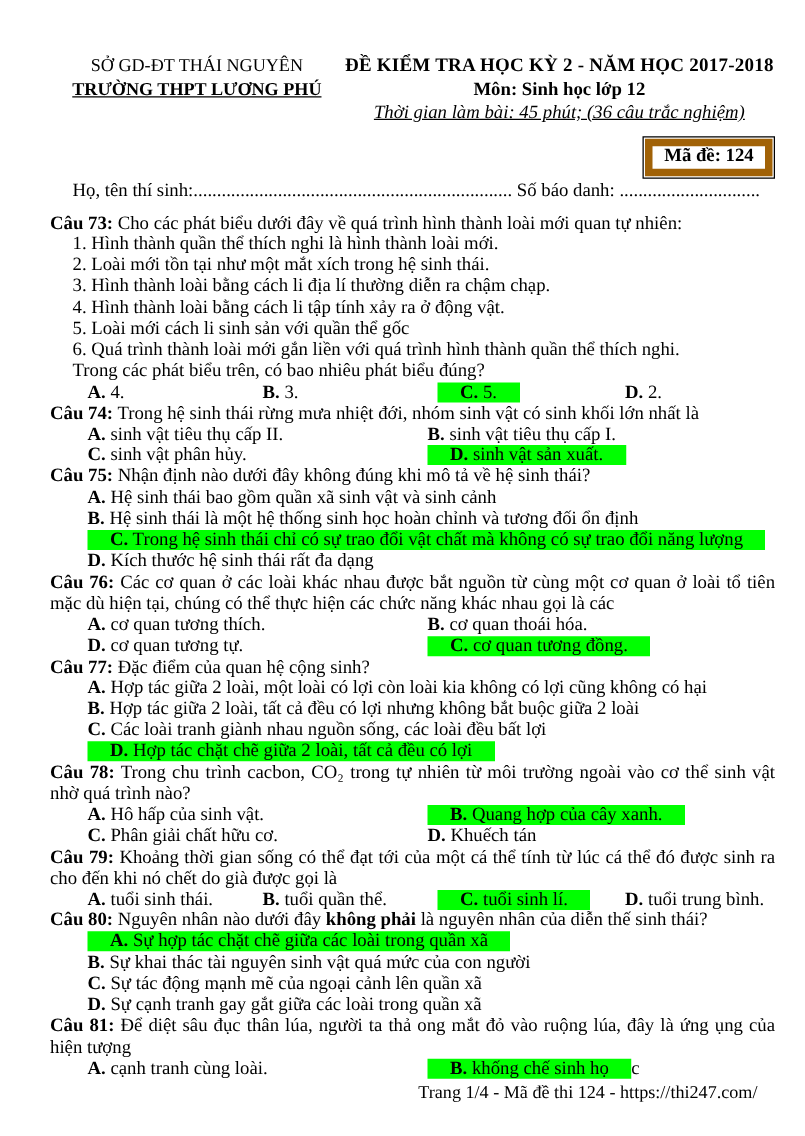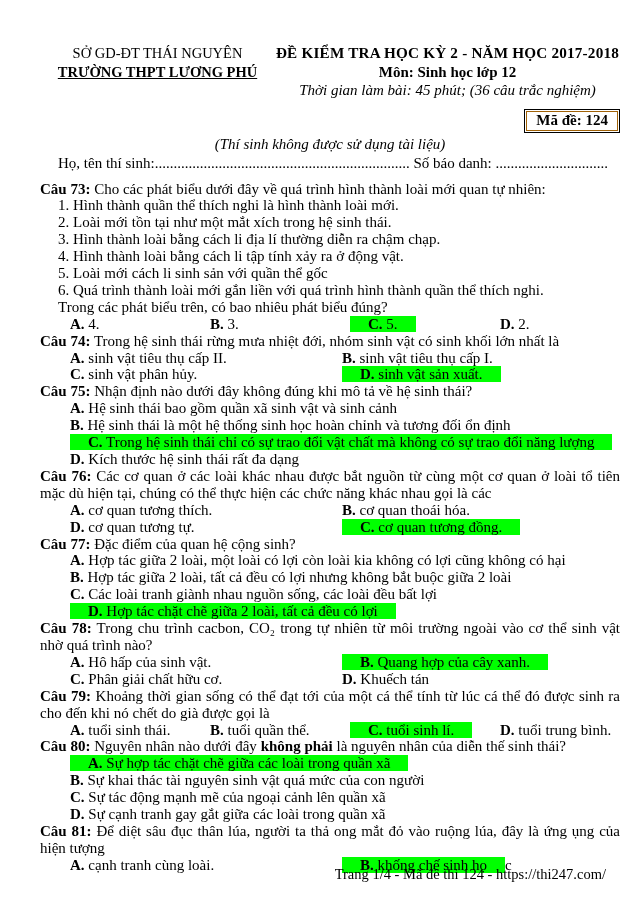--- a/index.html
+++ b/index.html
@@ -10,25 +10,25 @@
   }
   .page{position:relative;box-sizing:border-box;width:644px;height:909px;
         padding:44px 24px 0 40px;}
   
   .header-row{display:flex;align-items:flex-start;}
   .header-left{width:235px;text-align:center;line-height:18px;font-size:14.5px;}
   .school{font-weight:bold;text-decoration:underline;margin-top:1px;}
   .header-right{flex:1;text-align:center;line-height:18.5px;}
   .title{font-weight:bold;font-size:15.2px;letter-spacing:.2px;}
   .subject{font-weight:bold;}
-  .duration{font-style:italic;}
+  .duration{font-style:italic;text-decoration:underline;}
   
   .code-row{text-align:right;margin-top:9px;}
   .code-outer{display:inline-block;border:1px solid #000;padding:1px;}
-  .code-inner{display:inline-block;border:1px solid #a16207;padding:0 9px 1px 9px;
+  .code-inner{display:inline-block;border:6px solid #a16207;padding:0 9px 1px 9px;
               font-weight:bold;font-size:15px;}
   .notice{text-align:center;font-style:italic;margin-top:3px;}
   .name-line{padding-left:18px;margin-top:2px;white-space:nowrap;overflow:hidden;}
   
   .questions{margin-top:9px;line-height:16.9px;}
   .q-body{text-align:justify;}
   .q-num{font-weight:bold;}
   .q-item,.q-tail{padding-left:18px;}
   .opts{padding-left:30px;}
   .opts.cols4{display:grid;grid-template-columns:140px 140px 150px 1fr;}
@@ -54,21 +54,20 @@
       <div class="duration">Thời gian làm bài: 45 phút; (36 câu trắc nghiệm)</div>
     </div>
   </div>
 
   <div class="code-row">
     <span class="code-outer">
       <span class="code-inner">Mã đề: 124</span>
     </span>
   </div>
 
-  <div class="notice">(Thí sinh không được sử dụng tài liệu)</div>
 
   <div class="name-line">
     <span>Họ, tên thí sinh:</span><span class="dots">....................................................................</span>
     <span>Số báo danh: </span><span class="dots">..............................</span>
   </div>
 
   <div class="questions">
       <div class="question">
         <div class="q-body"><span class="q-num">Câu 73:</span> <span class="seg">Cho các phát biểu dưới đây về quá trình hình thành loài mới quan tự nhiên:</span></div>
         <div class="q-item">1. Hình thành quần thể thích nghi là hình thành loài mới.</div>

